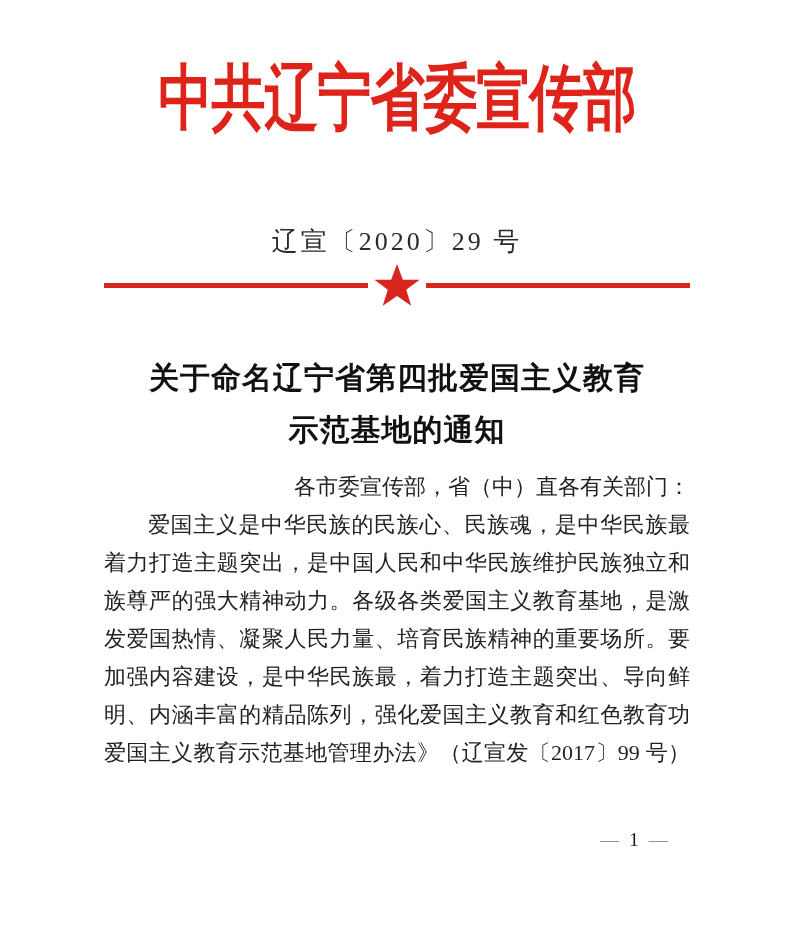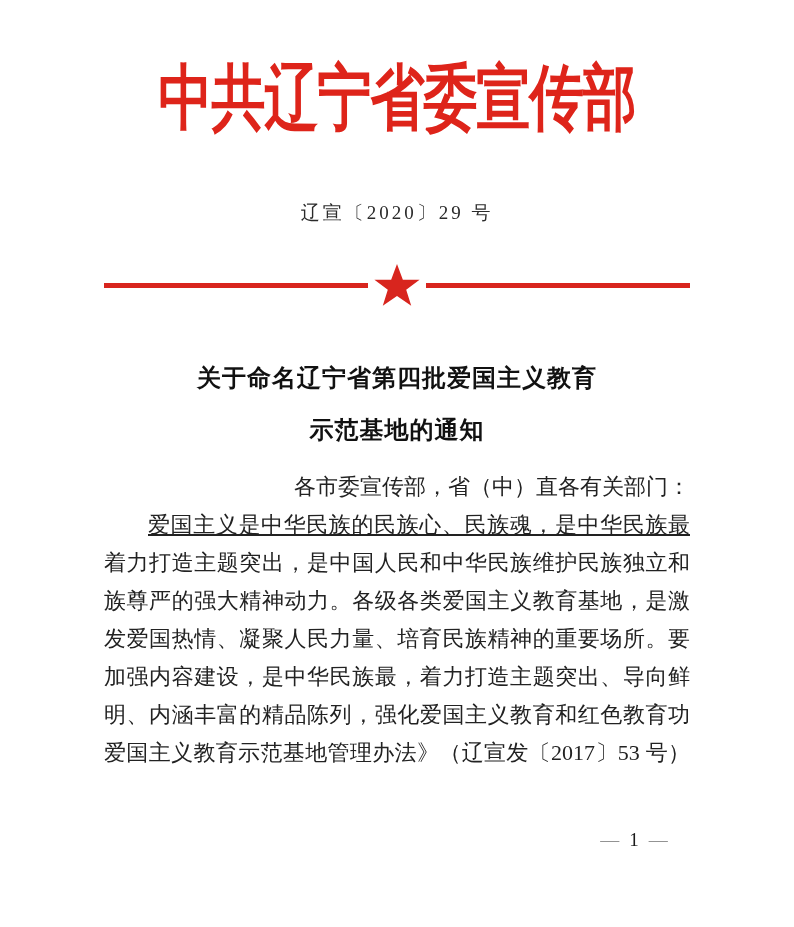--- a/index.html
+++ b/index.html
@@ -28,25 +28,25 @@
     color: #de241a;
     line-height: 1.1;
     transform: scaleY(1.32);
     transform-origin: top center;
     white-space: nowrap;
   }
 
   
   .doc-number {
     position: absolute;
-    top: 200px;
+    top: 224px;
     left: 0;
     width: 100%;
     text-align: center;
-    font-size: 19px;
+    font-size: 26px;
     letter-spacing: 3px;
     color: #2a2a2a;
     white-space: nowrap;
   }
 
   
   .divider-line {
     position: absolute;
     top: 283px;
     left: 104px;
@@ -68,21 +68,21 @@
   }
   .star-wrap svg { width: 46px; height: 44px; display: block; }
 
   
   .doc-title {
     position: absolute;
     top: 352px;
     left: 0;
     width: 100%;
     text-align: center;
-    font-size: 24px;
+    font-size: 30px;
     font-weight: bold;
     letter-spacing: 1px;
     line-height: 52px;
     color: #111;
   }
 
   
   .body-block {
     position: absolute;
     top: 468px;
@@ -96,21 +96,21 @@
     line-height: 38px;
     white-space: nowrap;
     text-align: right;
   }
   .body-line.justified {
     white-space: normal;
     text-align: justify;
     text-align-last: justify;
     overflow: hidden;
   }
-  .body-line.indent { text-indent: 2em; text-decoration: underline; }
+  .body-line.indent { text-indent: 2em; }
 
   
   .page-number {
     position: absolute;
     top: 828px;
     left: 586px;
     width: 96px;
     text-align: center;
     font-size: 19px;
     line-height: 24px;
@@ -142,20 +142,20 @@
   </div>
 
   <div class="body-block">
     <div class="body-line">各市委宣传部，省（中）直各有关部门：</div>
     <div class="body-line justified indent">爱国主义是中华民族的民族心、民族魂，是中华民族最</div>
     <div class="body-line justified">着力打造主题突出，是中国人民和中华民族维护民族独立和民</div>
     <div class="body-line justified">族尊严的强大精神动力。各级各类爱国主义教育基地，是激</div>
     <div class="body-line justified">发爱国热情、凝聚人民力量、培育民族精神的重要场所。要</div>
     <div class="body-line justified">加强内容建设，是中华民族最，着力打造主题突出、导向鲜</div>
     <div class="body-line justified">明、内涵丰富的精品陈列，强化爱国主义教育和红色教育功</div>
-    <div class="body-line justified">爱国主义教育示范基地管理办法》（辽宣发〔2017〕53 号）</div>
+    <div class="body-line justified">爱国主义教育示范基地管理办法》（辽宣发〔2017〕99 号）</div>
   </div>
 
   <div class="page-number">
     <span class="dash">—</span><span class="num">1</span><span class="dash">—</span>
   </div>
 
 </div>
 
 </body></html>

